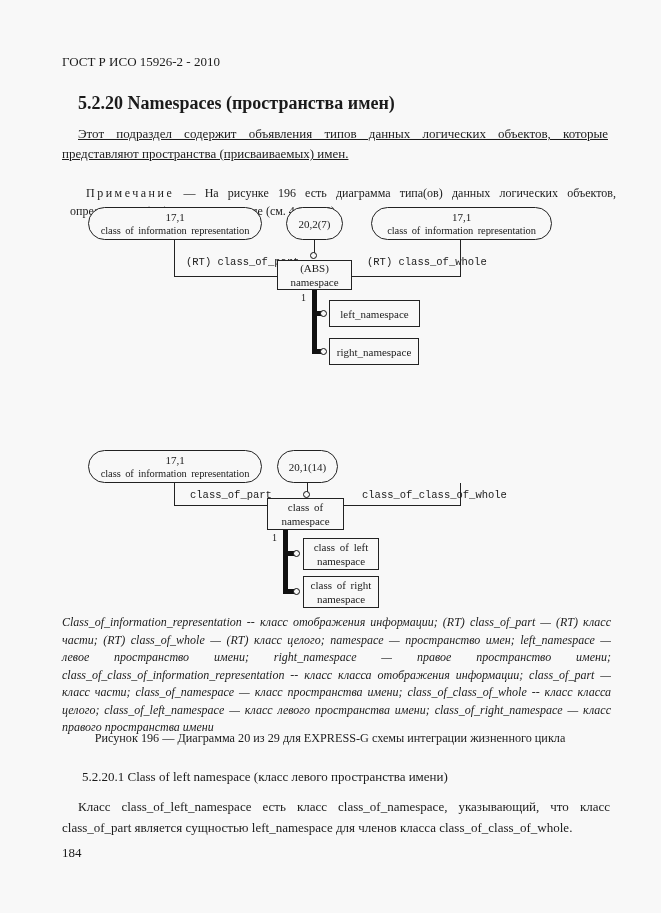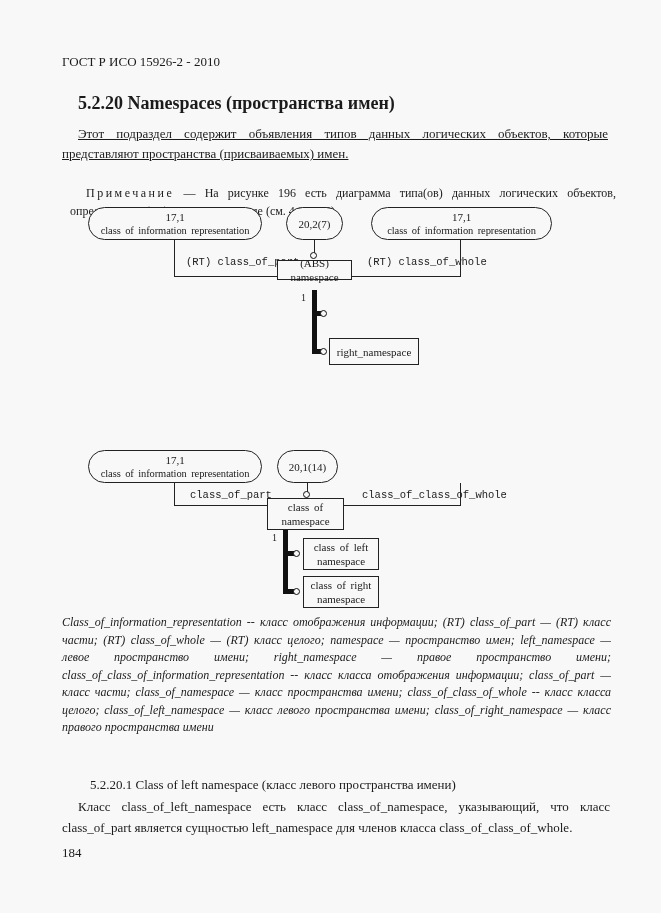--- a/index.html
+++ b/index.html
@@ -11,21 +11,21 @@
     padding-left:12px;
   }
   
   .running-header { position:absolute; left:62px; top:54px; font-size:13px; }
   .h-main  { position:absolute; left:78px; top:93px; font-size:18px; font-weight:bold; margin:0; }
   .body-p  { position:absolute; left:62px; top:124px; width:546px; font-size:13px; line-height:20px; text-align:justify; text-indent:16px; margin:0;text-decoration:underline; }
   .note-p  { position:absolute; left:54px; top:168px; width:546px; font-size:12px; line-height:18px; text-align:justify; text-indent:16px; margin:16px; }
   .note-label { letter-spacing:2.5px; }
   .legend-p { position:absolute; left:62px; top:614px; width:549px; font-size:12px; font-style:italic; line-height:17.5px; text-align:justify; margin:0; }
   .caption { position:absolute; left:40px; top:731px; width:580px; font-size:12.2px; text-align:center; margin:0; }
-  .h-sub   { position:absolute; left:78px; top:765px; font-size:13px; font-weight:normal; margin:12px; }
+  .h-sub   { position:absolute; left:78px; top:765px; font-size:13px; font-weight:normal; margin:4px; }
   .body-p2 { position:absolute; left:62px; top:796px; width:548px; font-size:13px; line-height:21px; text-align:justify; text-indent:16px; margin:0; }
   .pagenum { position:absolute; left:62px; top:845px; font-size:13px;text-align:center; }
 
   
   .layer { position:absolute; left:0; top:0; width:661px; height:913px; }
   .hline { position:absolute; height:1px; background:#222; }
   .vline { position:absolute; width:1px;  background:#222; }
   .thickv{ position:absolute; width:5px;  background:#111; }
   .thickh{ position:absolute; height:5px; background:#111; }
   .circle{ position:absolute; width:7px; height:7px; border:1px solid #111; border-radius:50%;
@@ -76,25 +76,28 @@
       <div class="refname">class of information representation</div>
     </div>
     <div class="node oval" style="left:286px;top:207px;width:57px;height:33px">
       <div class="oneline">20,2(7)</div>
     </div>
     <div class="node stadium" style="left:371px;top:207px;width:181px;height:33px">
       <div class="refnum">17,1</div>
       <div class="refname">class of information representation</div>
     </div>
 
-    <div class="node" style="left:277px;top:260px;width:75px;height:20px">
+    <div class="node" style="left:277px;top:260px;width:75px;height:30px">
       <div class="bxline">(ABS)</div>
       <div class="bxline">namespace</div>
     </div>
 
+    <div class="node" style="left:329px;top:300px;width:91px;height:27px">
+      <div class="bxline">left_namespace</div>
+    </div>
     <div class="node" style="left:329px;top:338px;width:90px;height:27px">
       <div class="bxline">right_namespace</div>
     </div>
   </div>
 
   <div class="layer">
 
     <div class="vline" style="left:174px;top:483px;height:23px"></div>
     <div class="hline" style="left:174px;top:505px;width:93px"></div>
     <div class="vline" style="left:460px;top:483px;height:23px"></div>
@@ -129,17 +132,18 @@
       <div class="bxline">class of left</div>
       <div class="bxline">namespace</div>
     </div>
     <div class="node" style="left:303px;top:576px;width:76px;height:32px">
       <div class="bxline">class of right</div>
       <div class="bxline">namespace</div>
     </div>
   </div>
 
   <p class="legend-p">Class_of_information_representation -- класс отображения информации; (RT) class_of_part — (RT) класс части; (RT) class_of_whole — (RT) класс целого; namespace — пространство имен; left_namespace — левое пространство имени; right_namespace — правое пространство имени; class_of_class_of_information_representation -- класс класса отображения информации; class_of_part — класс части; class_of_namespace — класс пространства имени; class_of_class_of_whole -- класс класса целого; class_of_left_namespace — класс левого пространства имени; class_of_right_namespace — класс правого пространства имени</p>
+  <p class="caption">Рисунок 196 — Диаграмма 20 из 29 для EXPRESS-G схемы интеграции жизненного цикла</p>
   <h4 class="h-sub">5.2.20.1 Class of left namespace (класс левого пространства имени)</h4>
   <p class="body-p2">Класс class_of_left_namespace есть класс class_of_namespace, указывающий, что класс class_of_part является сущностью left_namespace для членов класса class_of_class_of_whole.</p>
   <div class="pagenum">184</div>
 
 </div>
 
 </body></html>

